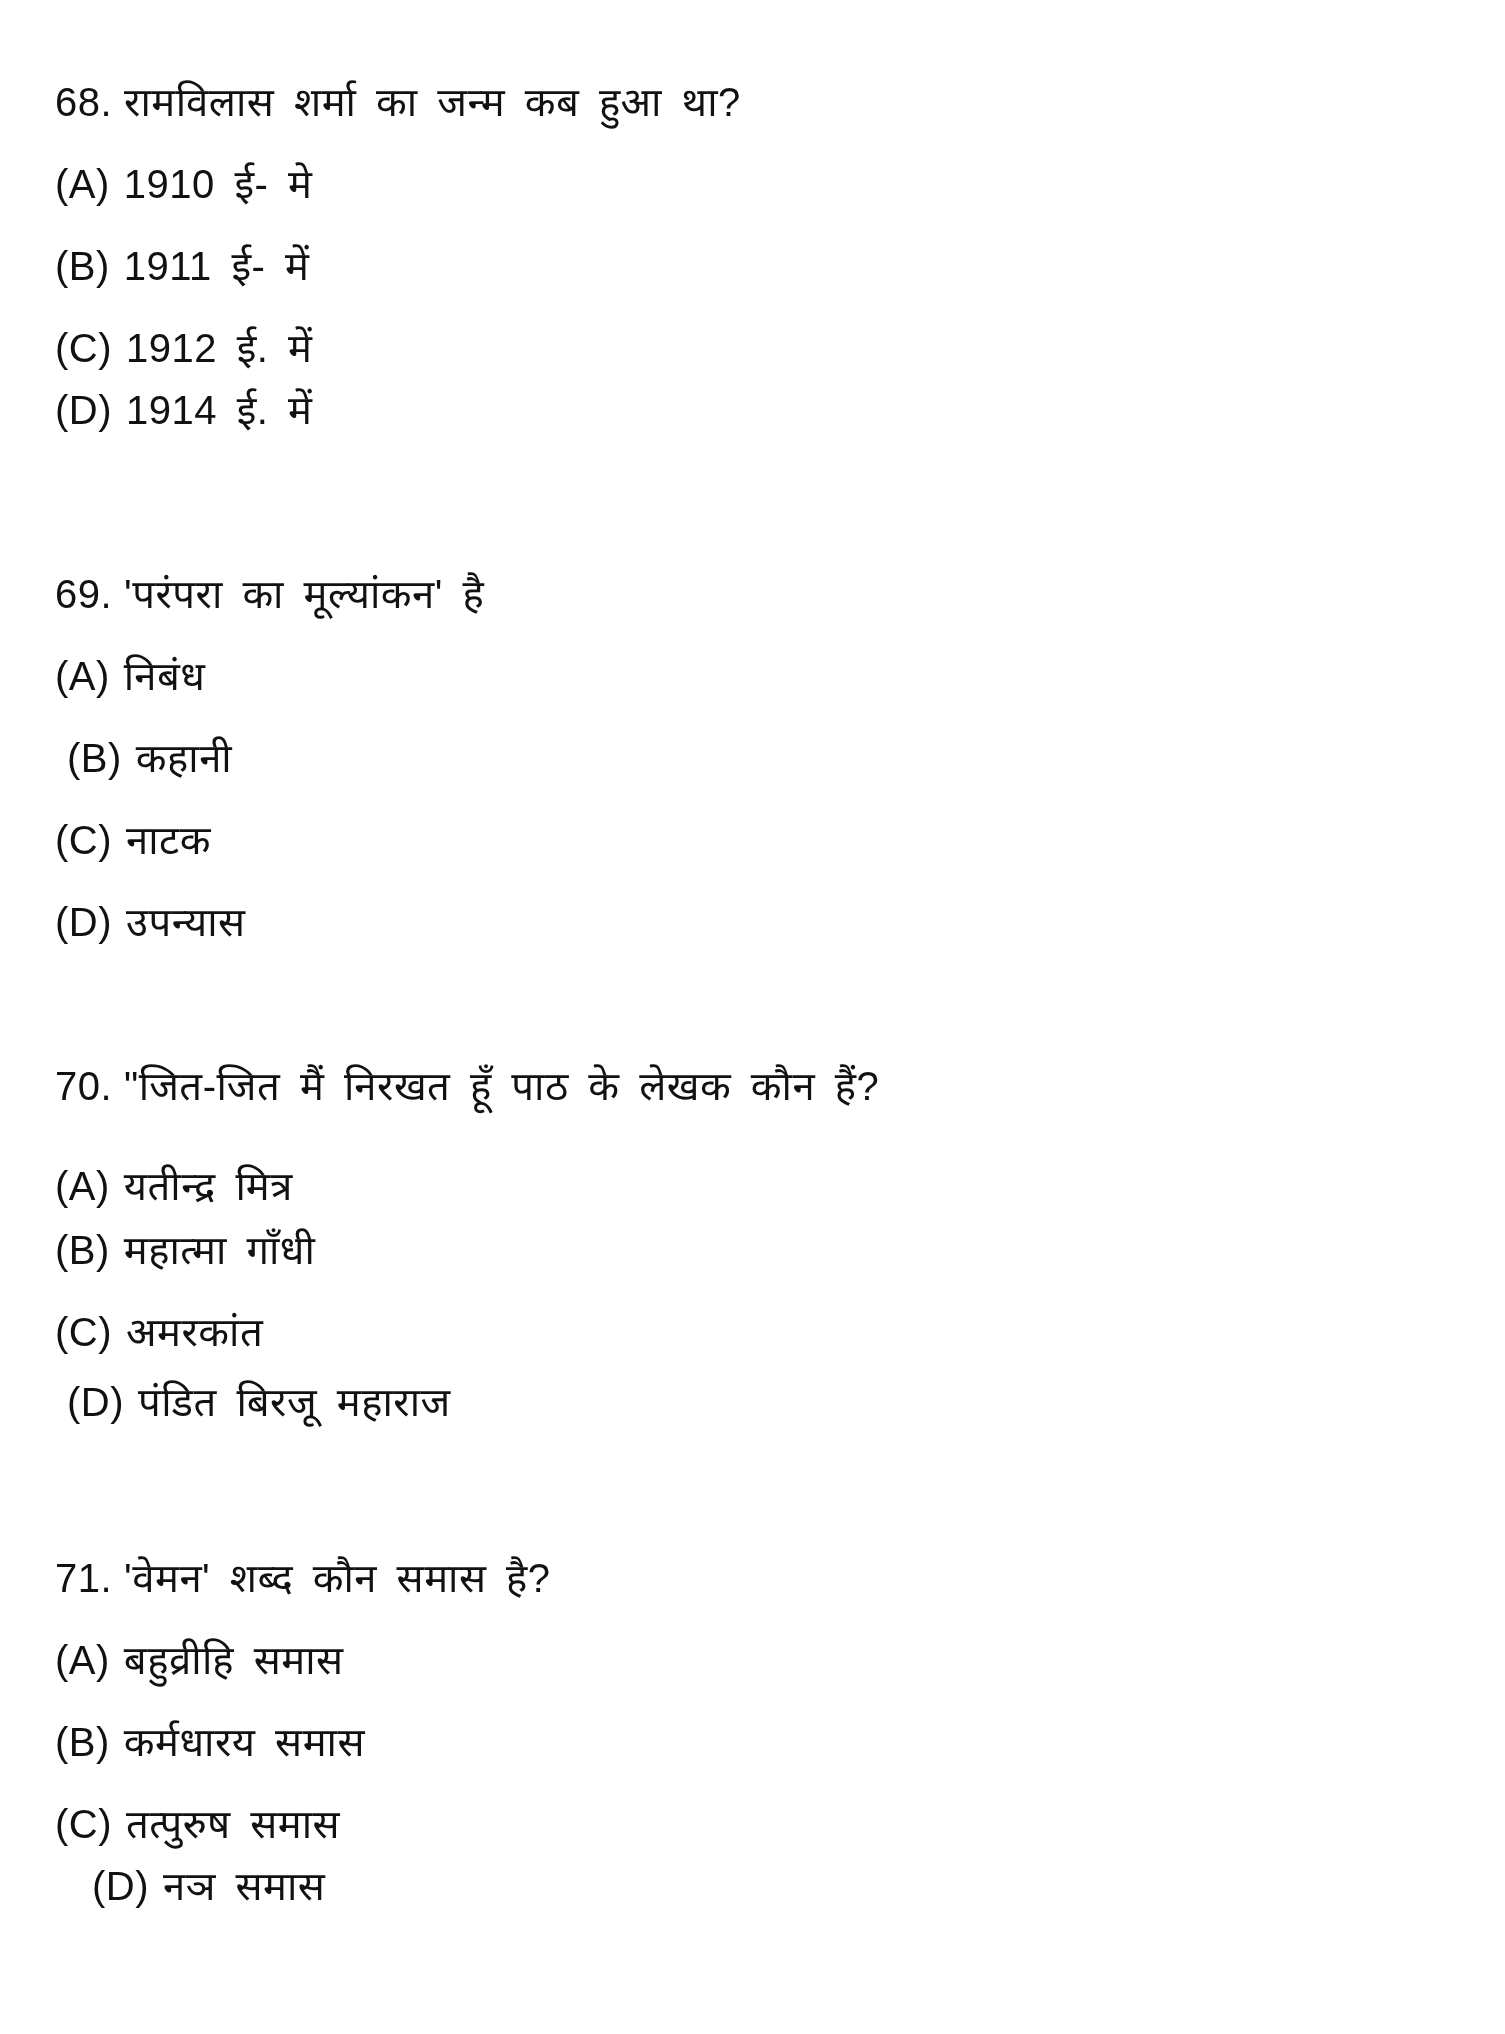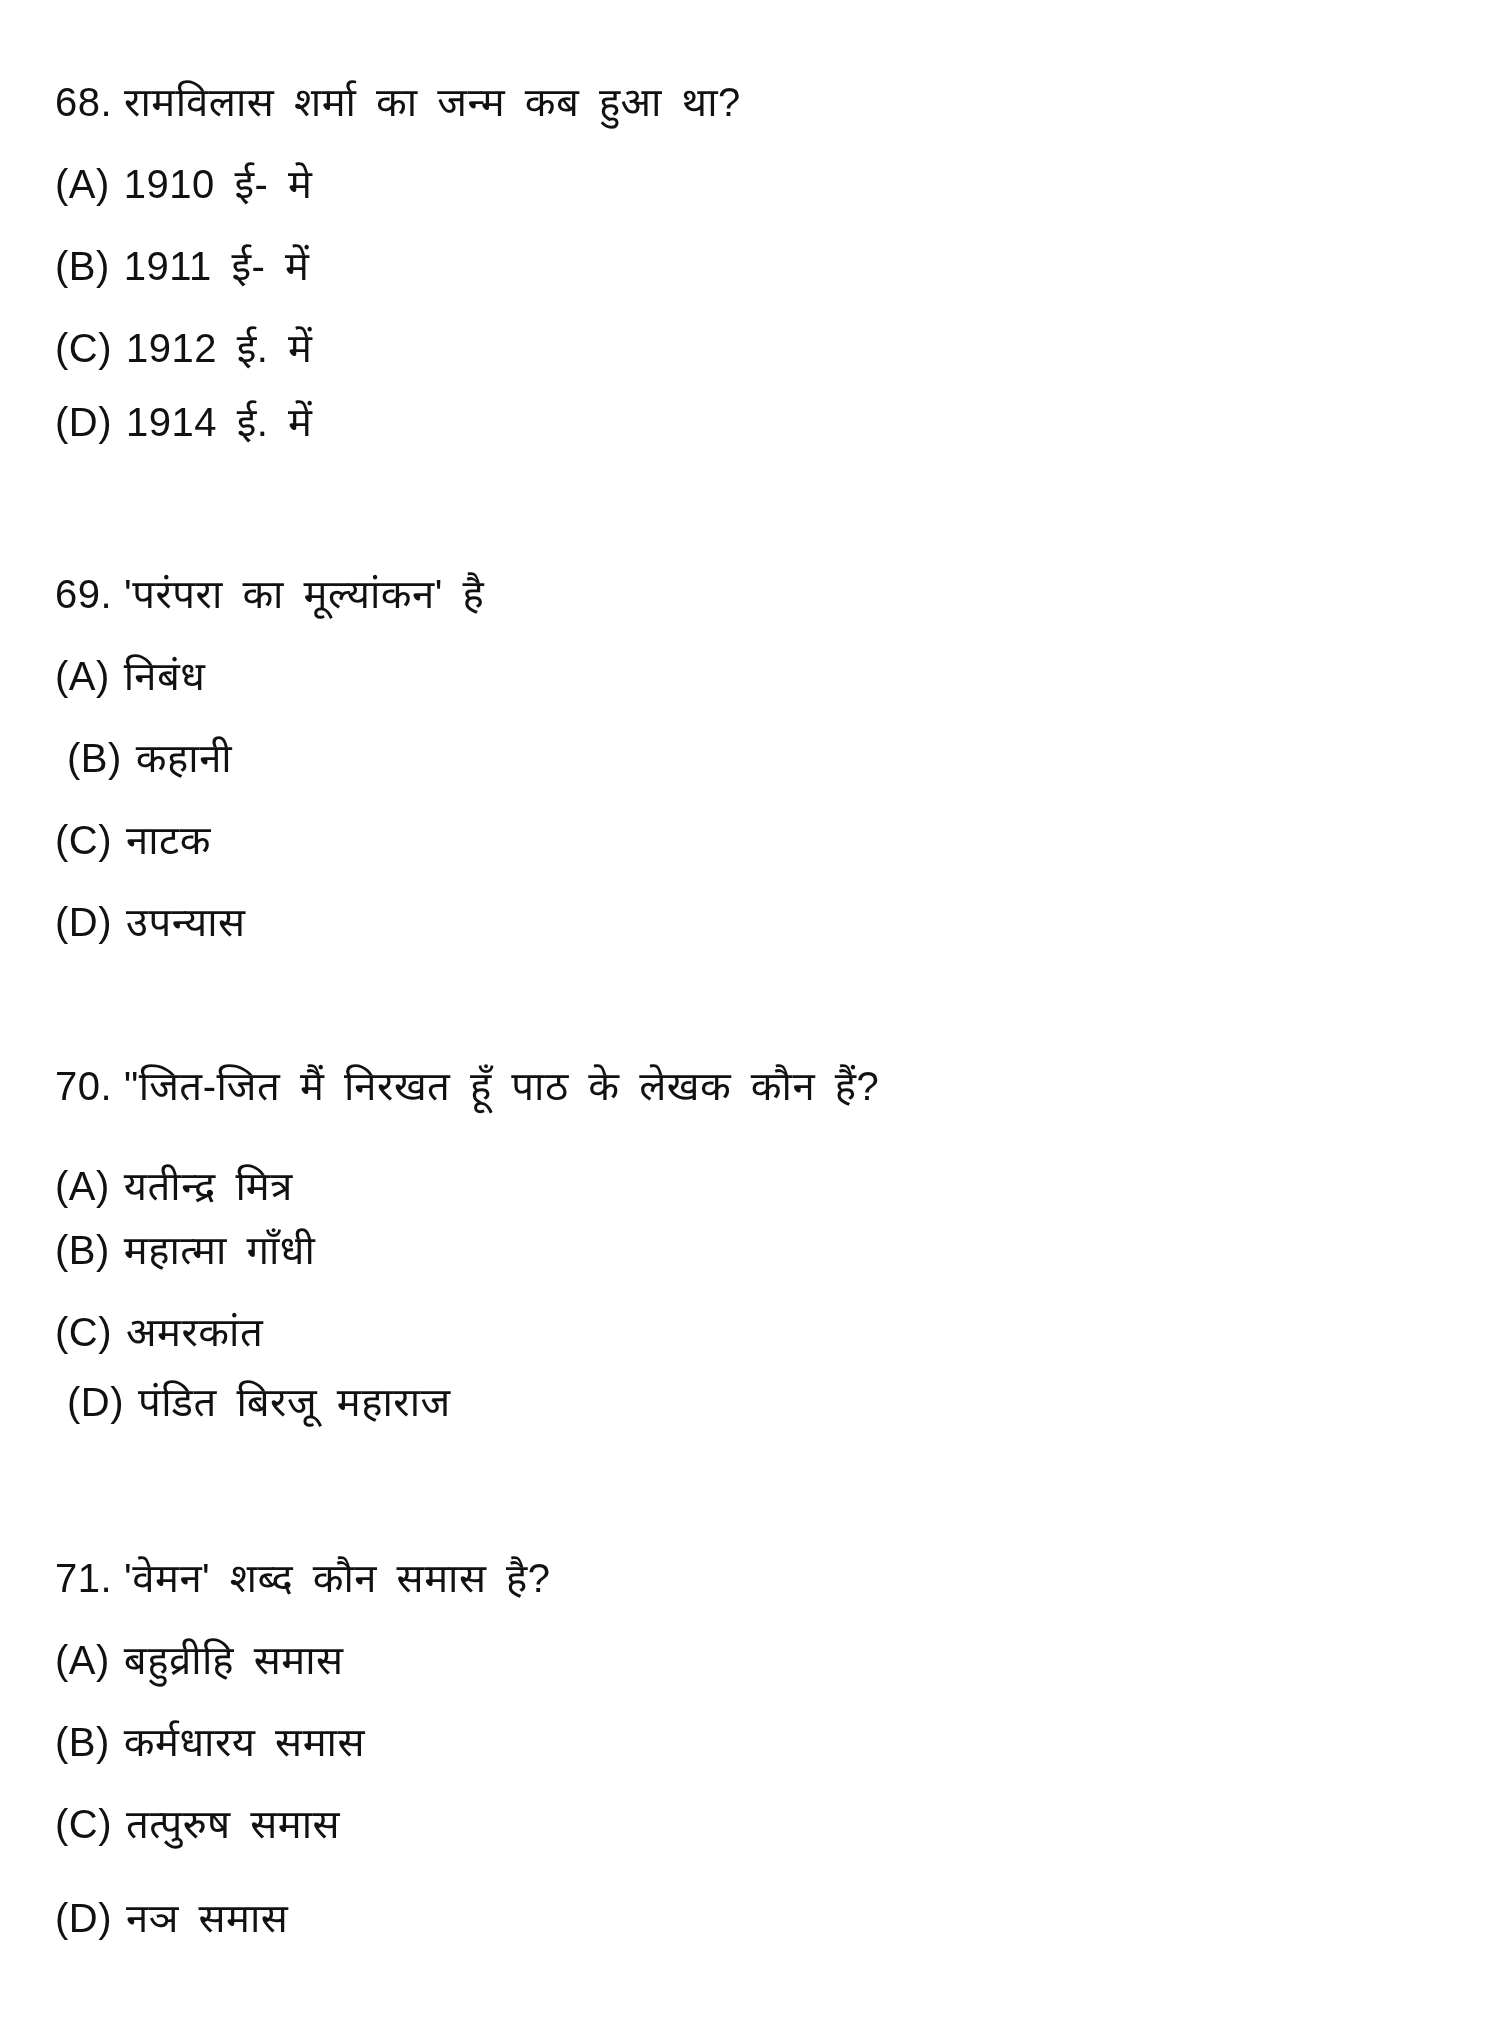--- a/index.html
+++ b/index.html
@@ -28,21 +28,21 @@
   </div>
   <div class="line" style="top:82px;">
     <span class="lbl">(A)</span><span class="txt">1910 ई- मे</span>
   </div>
   <div class="line" style="top:164px;">
     <span class="lbl">(B)</span><span class="txt">1911 ई- में</span>
   </div>
   <div class="line" style="top:246px;">
     <span class="lbl">(C)</span><span class="txt">1912 ई. में</span>
   </div>
-  <div class="line" style="top:320px;">
+  <div class="line" style="top:308px;">
     <span class="lbl">(D)</span><span class="txt">1914 ई. में</span>
   </div>
 </div>
 
 <div class="q-block" style="top:570px;">
   <div class="line" style="top:0px;">
     <span class="num">69.</span><span class="txt">'परंपरा का मूल्यांकन' है</span>
   </div>
   <div class="line" style="top:82px;">
     <span class="lbl">(A)</span><span class="txt">निबंध</span>
@@ -82,16 +82,16 @@
   </div>
   <div class="line" style="top:82px;">
     <span class="lbl">(A)</span><span class="txt">बहुव्रीहि समास</span>
   </div>
   <div class="line" style="top:164px;">
     <span class="lbl">(B)</span><span class="txt">कर्मधारय समास</span>
   </div>
   <div class="line" style="top:246px;">
     <span class="lbl">(C)</span><span class="txt">तत्पुरुष समास</span>
   </div>
-  <div class="line" style="top:340px;">
+  <div class="line" style="top:308px;margin-left:37px;">
     <span class="lbl">(D)</span><span class="txt">नञ समास</span>
   </div>
 </div>
 
 </body></html>

